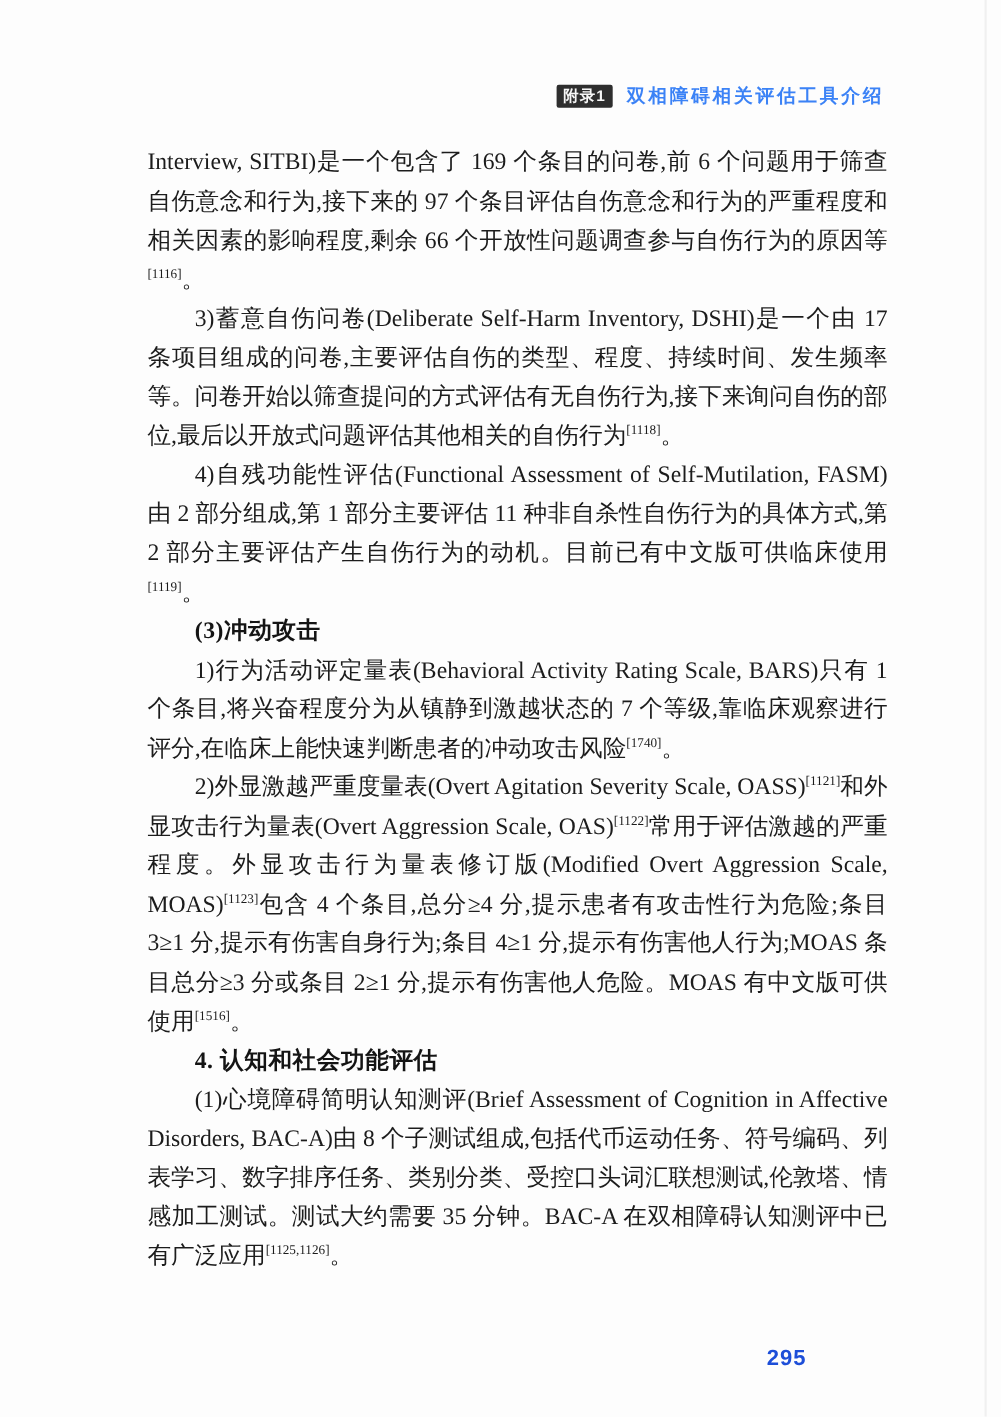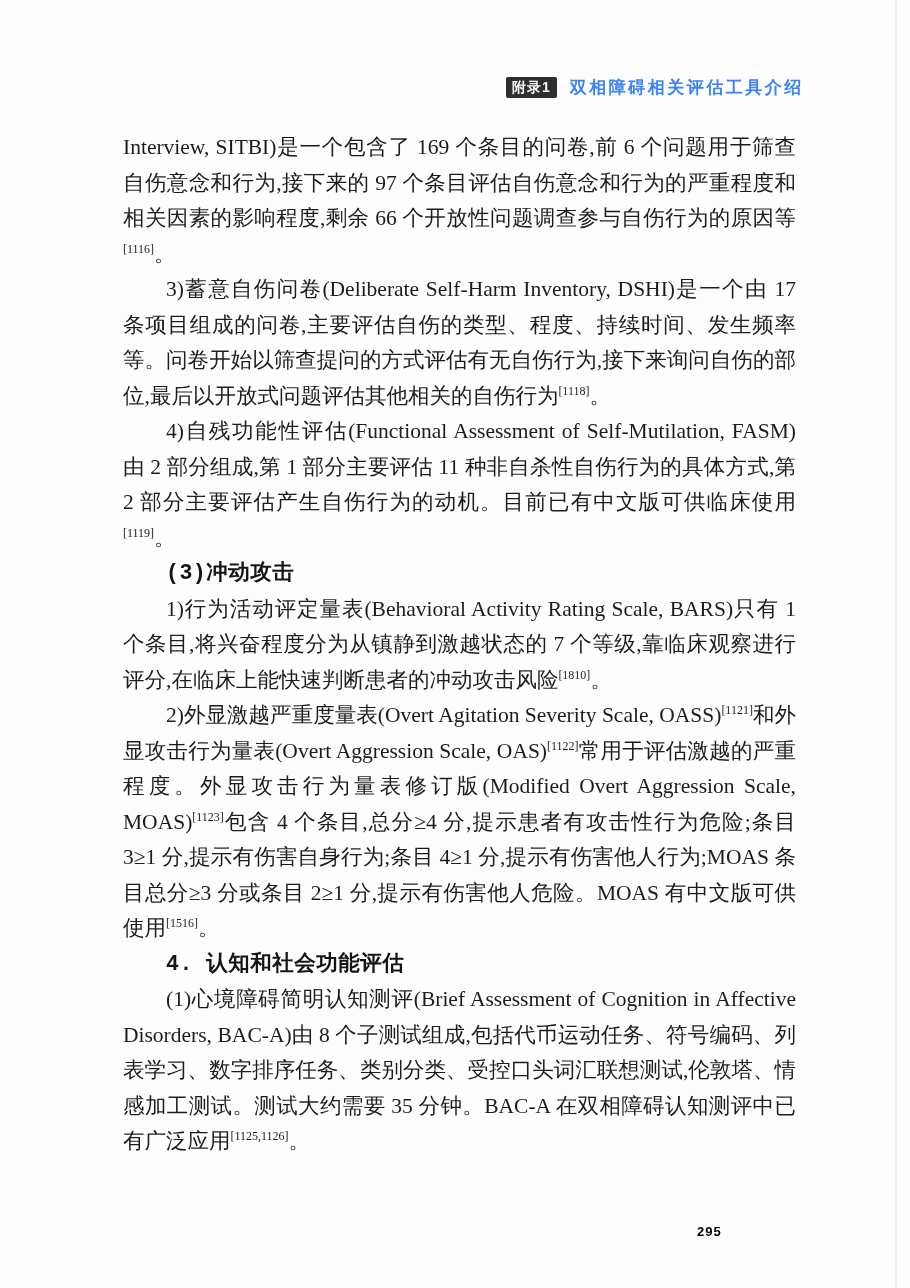--- a/index.html
+++ b/index.html
@@ -38,69 +38,69 @@
   }
   .header-title{
     font-family:"Liberation Sans","DejaVu Sans",sans-serif;
     font-weight:600;
     font-size:17px;
     color:#3b82f6;
     letter-spacing:2.5px;
   }
   .body-text{
     position:absolute;
-    left:123px; top:130px;
+    left:134px; top:130px;
     width:673px;
     font-size:21.5px;
     line-height:35.5px;
     text-align:justify;
   }
   .body-text p{
     margin:0;
     text-indent:2em;
   }
   .body-text p.no-indent{ text-indent:0; }
   .body-text p.heading{
-    font-family:Liberation Mono, monospace;
+    font-family:Liberation Serif, serif;
     font-weight:700;
     color:#141414;
     letter-spacing:0.5px;
   }
   .body-text sup{
     font-size:12px;
     line-height:0;
     vertical-align:super;
     letter-spacing:0;
   }
   .page-number{
     position:absolute;
     left:697px; top:1224px;
     font-family:"Liberation Sans","DejaVu Sans",sans-serif;
     font-weight:600;
-    font-size:13px;
-    color:#000000;
+    font-size:20px;
+    color:#1d4ed8;
     letter-spacing:1px;
   }
 </style>
 </head>
 <body>
 
 <div class="page">
   <div class="scan-edge"></div>
 
   <header class="page-header">
     <span class="appendix-badge">附录1</span>
     <span class="header-title">双相障碍相关评估工具介绍</span>
   </header>
 
   <main class="body-text">
       <p class="body no-indent">Interview, SITBI)是一个包含了 169 个条目的问卷,前 6 个问题用于筛查自伤意念和行为,接下来的 97 个条目评估自伤意念和行为的严重程度和相关因素的影响程度,剩余 66 个开放性问题调查参与自伤行为的原因等<sup>[1116]</sup>。</p>
       <p class="body">3)蓄意自伤问卷(Deliberate Self-Harm Inventory, DSHI)是一个由 17 条项目组成的问卷,主要评估自伤的类型、程度、持续时间、发生频率等。问卷开始以筛查提问的方式评估有无自伤行为,接下来询问自伤的部位,最后以开放式问题评估其他相关的自伤行为<sup>[1118]</sup>。</p>
       <p class="body">4)自残功能性评估(Functional Assessment of Self-Mutilation, FASM)由 2 部分组成,第 1 部分主要评估 11 种非自杀性自伤行为的具体方式,第 2 部分主要评估产生自伤行为的动机。目前已有中文版可供临床使用<sup>[1119]</sup>。</p>
       <p class="heading">(3)冲动攻击</p>
-      <p class="body">1)行为活动评定量表(Behavioral Activity Rating Scale, BARS)只有 1 个条目,将兴奋程度分为从镇静到激越状态的 7 个等级,靠临床观察进行评分,在临床上能快速判断患者的冲动攻击风险<sup>[1810]</sup>。</p>
+      <p class="body">1)行为活动评定量表(Behavioral Activity Rating Scale, BARS)只有 1 个条目,将兴奋程度分为从镇静到激越状态的 7 个等级,靠临床观察进行评分,在临床上能快速判断患者的冲动攻击风险<sup>[1740]</sup>。</p>
       <p class="body">2)外显激越严重度量表(Overt Agitation Severity Scale, OASS)<sup>[1121]</sup>和外显攻击行为量表(Overt Aggression Scale, OAS)<sup>[1122]</sup>常用于评估激越的严重程度。外显攻击行为量表修订版(Modified Overt Aggression Scale, MOAS)<sup>[1123]</sup>包含 4 个条目,总分≥4 分,提示患者有攻击性行为危险;条目 3≥1 分,提示有伤害自身行为;条目 4≥1 分,提示有伤害他人行为;MOAS 条目总分≥3 分或条目 2≥1 分,提示有伤害他人危险。MOAS 有中文版可供使用<sup>[1516]</sup>。</p>
       <p class="heading">4. 认知和社会功能评估</p>
       <p class="body">(1)心境障碍简明认知测评(Brief Assessment of Cognition in Affective Disorders, BAC-A)由 8 个子测试组成,包括代币运动任务、符号编码、列表学习、数字排序任务、类别分类、受控口头词汇联想测试,伦敦塔、情感加工测试。测试大约需要 35 分钟。BAC-A 在双相障碍认知测评中已有广泛应用<sup>[1125,1126]</sup>。</p>
     </main>
 
   <div class="page-number">295</div>
 </div>
 
 </body></html>

